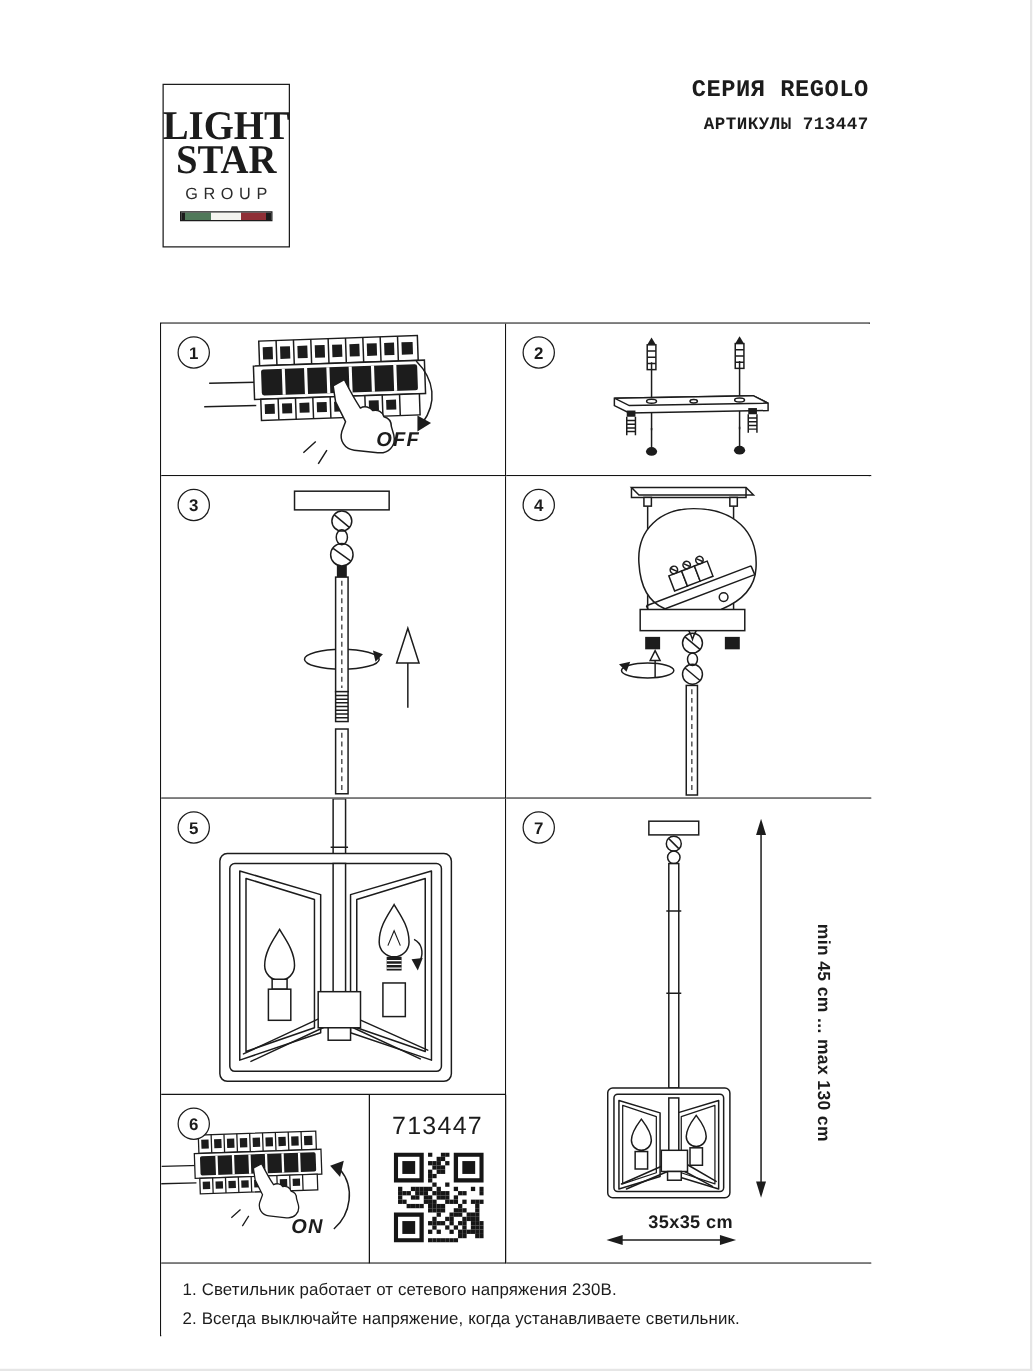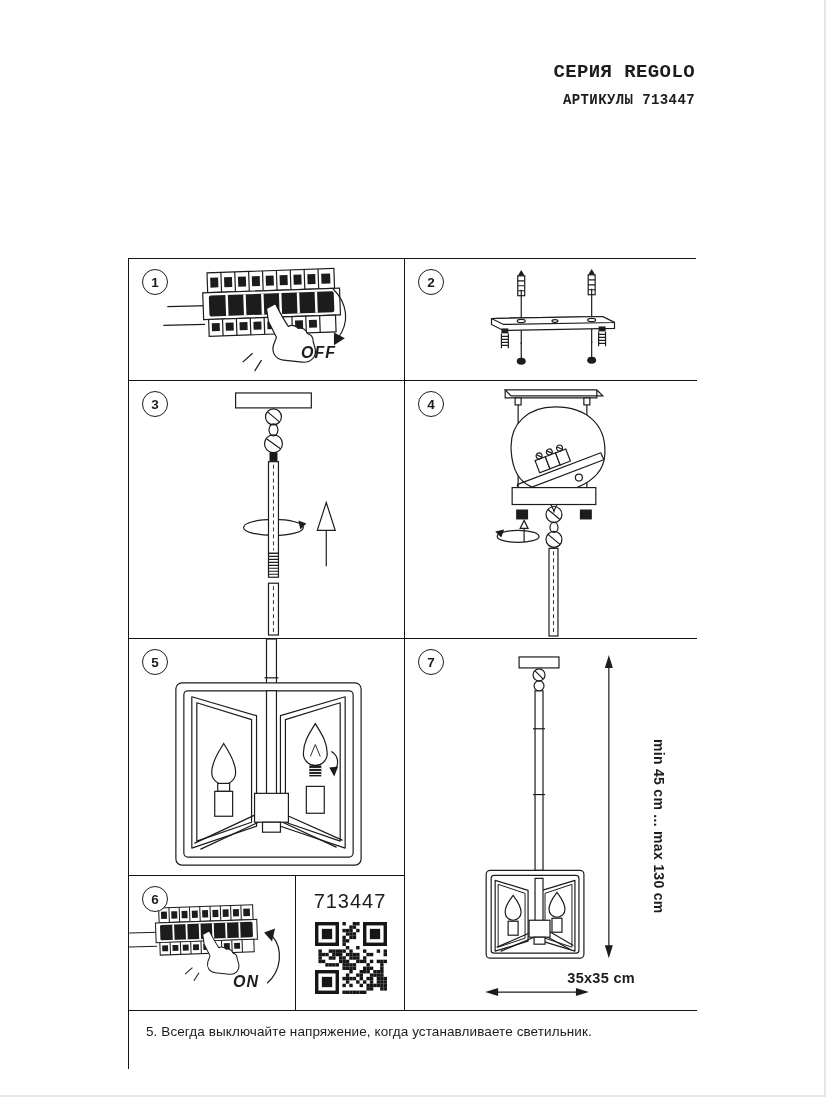--- a/index.html
+++ b/index.html
@@ -27,36 +27,42 @@
   .cell { position:absolute; background:#fff; }
   .b-r { border-right:1.6px solid #141414; }
   .b-b { border-bottom:1.6px solid #141414; }
   .badge { position:absolute; left:13px; top:10px; width:26px; height:26px; border:1.4px solid #1c1c1c;
            border-radius:50%; display:flex; align-items:center; justify-content:center;
            font-size:13.5px; font-weight:600; background:#fff; z-index:2; }
   svg.draw { position:absolute; left:0; top:0; width:100%; height:100%; }
   .lbl { position:absolute; font-weight:bold; font-size:16px; letter-spacing:1px;font-style:italic; }
   .vdim { position:absolute; left:262px; top:100px; font-weight:bold; font-size:14px;
           white-space:nowrap; transform:rotate(90deg); transform-origin:left top; letter-spacing:0.3px; }
-  .hdim { position:absolute; left:65px; top:331px; width:165px; text-align:right;
+  .hdim { position:absolute; left:65px; top:331px; width:165px; text-align:center;
           font-weight:bold; font-size:14.5px; letter-spacing:0.3px; }
 
   
   .qr-article { position:absolute; left:0; top:14px; width:100%; text-align:center;
                 font-weight:normal; font-size:20px; letter-spacing:1px; }
   .qr-box { position:absolute; left:19px; top:46px; width:72px; height:72px; }
 
   
   .notes { padding:9px 0 0 17px; font-size:13.5px; line-height:1.72; letter-spacing:0.1px; }
 </style>
 </head>
 <body>
 
 <div class="page">
 
+  <div class="abs logo-box">
+    <div class="logo-word">LIGHT</div>
+    <div class="logo-word">STAR</div>
+    <div class="logo-group">GROUP</div>
+    <div class="logo-flag" style="background:linear-gradient(90deg,#1c1c1c 0 3px,#50795a 3px 24px,#f4f4ef 24px 48px,#8f2f36 48px 68px,#1c1c1c 68px 71px);"></div>
+  </div>
 
   <div class="abs hdr">
     <div class="hdr-series">СЕРИЯ REGOLO</div>
     <div class="hdr-articles">АРТИКУЛЫ 713447</div>
   </div>
 
   <div class="abs grid">
 
     <div class="cell b-r b-b" style="left:0;top:0;width:276px;height:122px;">
       <div class="badge">1</div>
@@ -464,18 +470,19 @@
             <rect x="51.42857142857142" y="3.4285714285714284" width="17.142857142857142" height="17.142857142857142" fill="#fff"></rect>
             <rect x="54.857142857142854" y="6.857142857142857" width="10.285714285714285" height="10.285714285714285" fill="#161616"></rect>
             <rect x="0" y="48" width="24" height="24" fill="#161616"></rect>
             <rect x="3.4285714285714284" y="51.42857142857142" width="17.142857142857142" height="17.142857142857142" fill="#fff"></rect>
             <rect x="6.857142857142857" y="54.857142857142854" width="10.285714285714285" height="10.285714285714285" fill="#161616"></rect>
           </svg></div>
     </div>
 
     <div class="cell" style="left:0;top:752px;width:568px;height:59px;">
       <div class="notes">
-        <div>5. Всегда выключайте напряжение, когда устанавливаете светильник.</div>
+        <div>1. Светильник работает от сетевого напряжения 230В.</div>
+        <div>2. Всегда выключайте напряжение, когда устанавливаете светильник.</div>
       </div>
     </div>
 
   </div>
 </div>
 
 </body></html>

